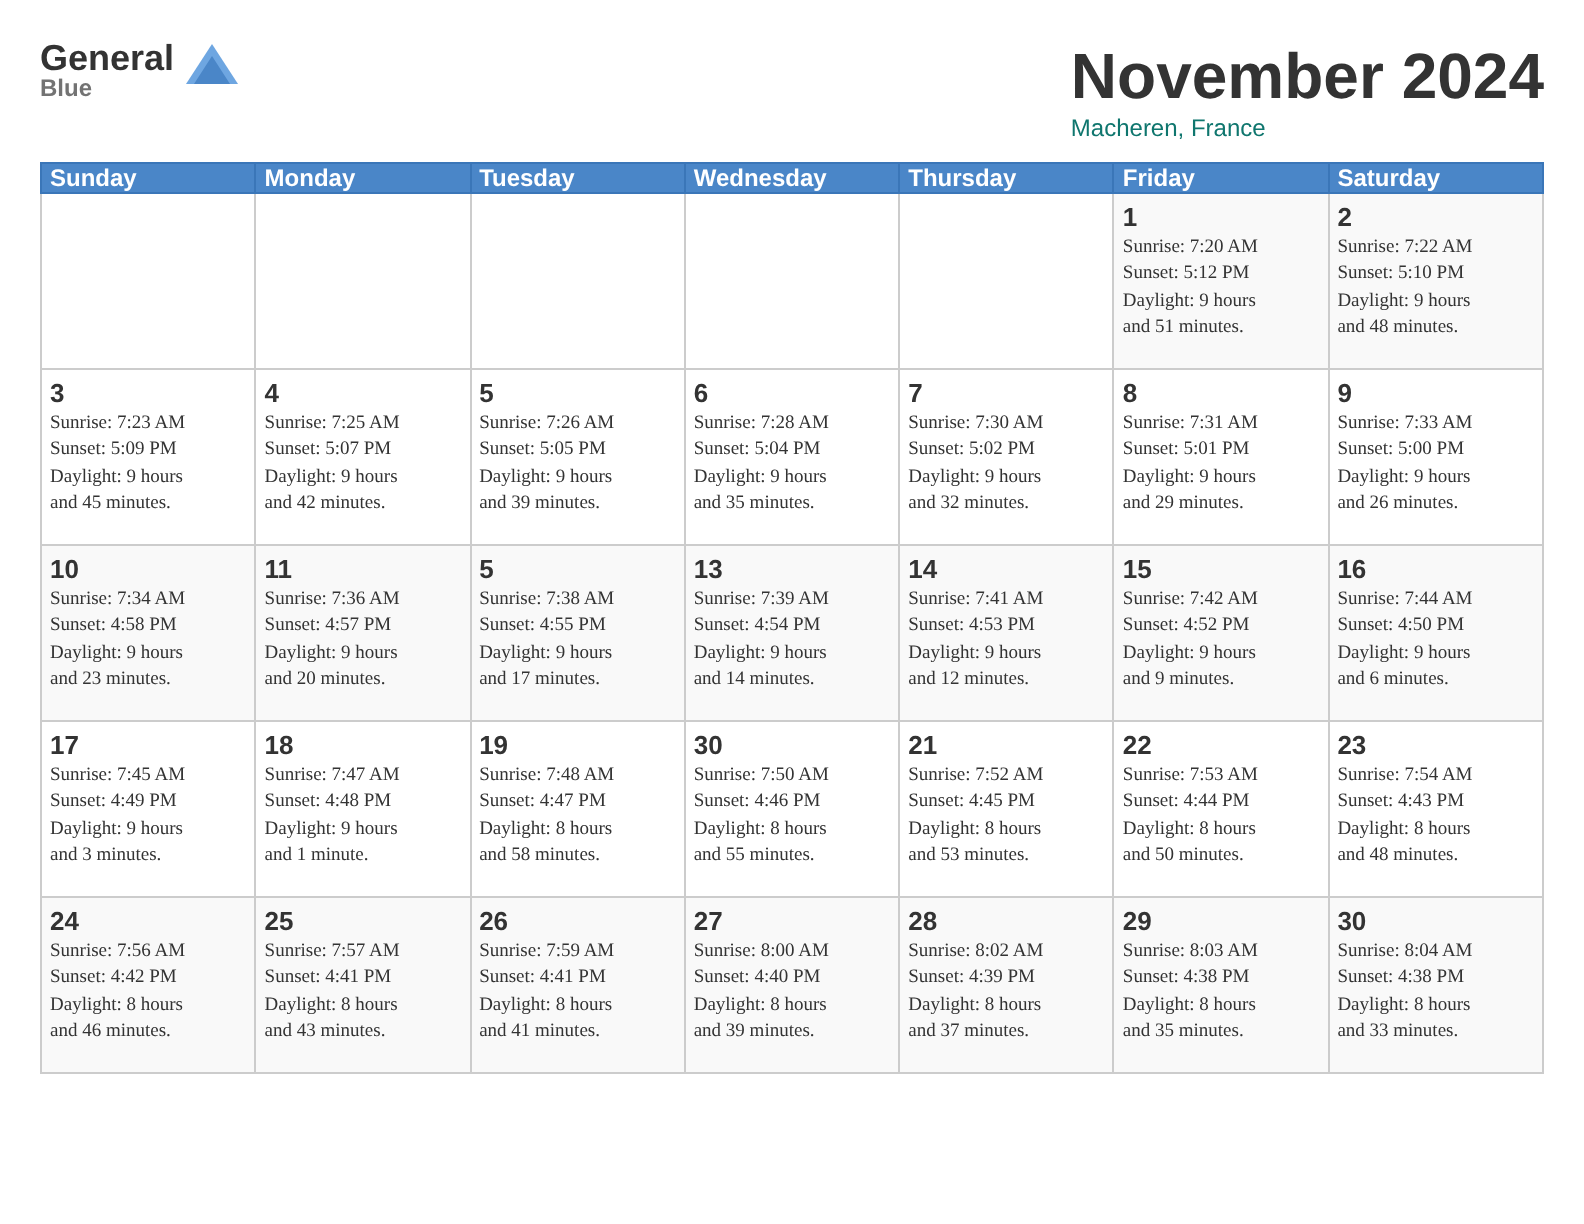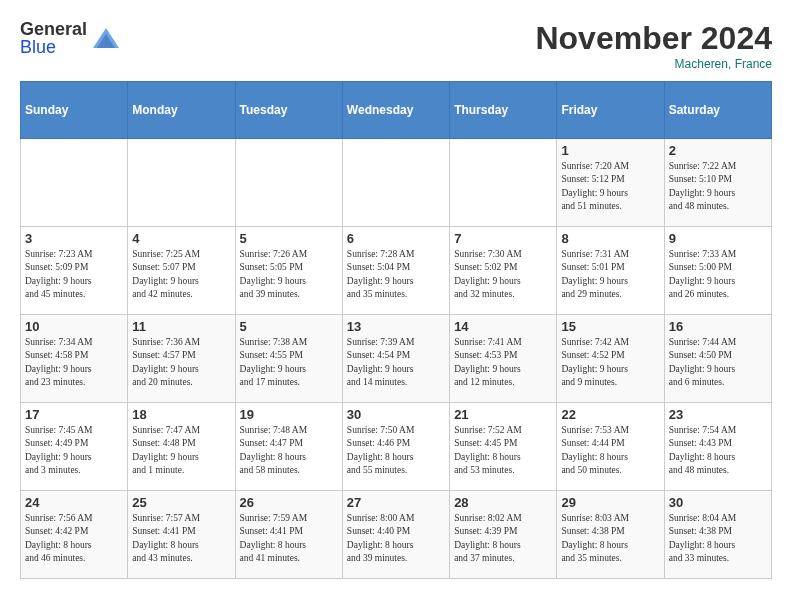--- a/index.html
+++ b/index.html
@@ -24,52 +24,51 @@
       display: flex;
       flex-direction: column;
       line-height: 1;
     }
     .logo-general {
       font-size: 18px;
       font-weight: bold;
       color: #333;
     }
     .logo-blue {
-      font-size: 18px;
-      font-weight: normal;
-      color: #1d4ed8;
+      font-size: 12px;
+      font-weight: bold;
+      color: #737373;
     }
     .logo-icon {
       width: 30px;
       height: 30px;
       margin-left: 4px;
     }
     .title-block {
-      text-align: right;
     }
     .month-title {
       font-size: 32px;
       font-weight: bold;
       color: #333;
     }
     .location {
       font-size: 12px;
       color: #0f766e;
     }
     table {
       width: 100%;
       border-collapse: collapse;
       table-layout: fixed;
     }
     thead th {
       background-color: #4a86c8;
       color: #fff;
       font-size: 12px;
       font-weight: bold;
-      padding: 21px 4px;
+      padding: 0 4px;
       text-align: left;
       border: 1px solid #3a76b8;
     }
     tbody td {
       border: 1px solid #ccc;
       vertical-align: top;
       padding: 4px;
       font-size: 10px;
       color: #333;
       height: 88px;

